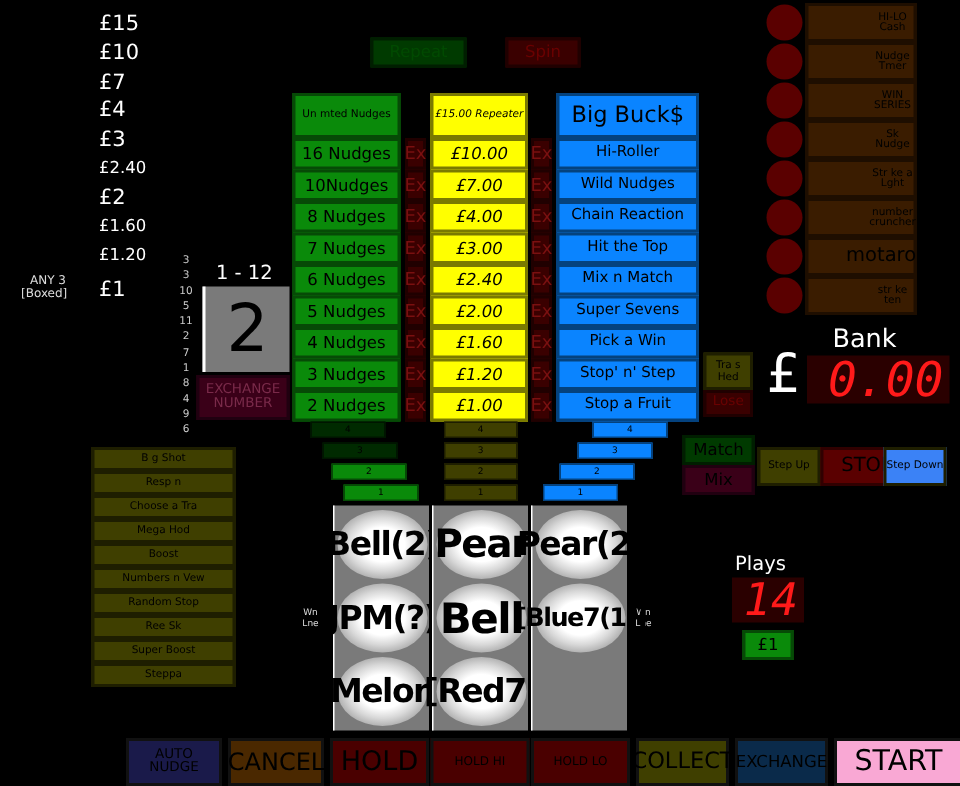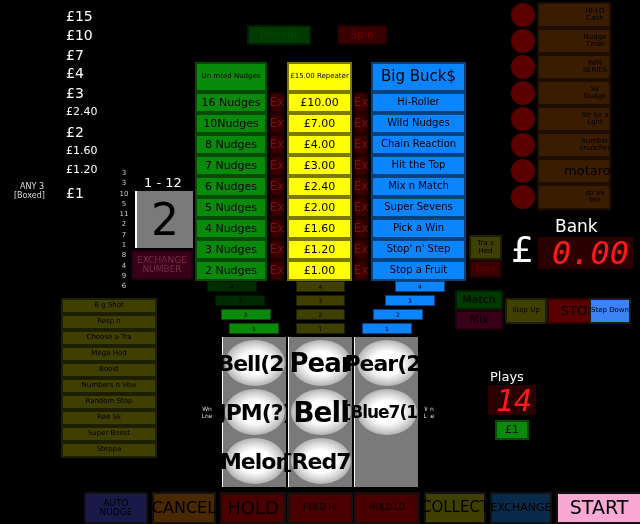--- a/index.html
+++ b/index.html
@@ -2,21 +2,21 @@
 <html><head>
 <meta charset="utf-8">
 <style>
   * { box-sizing: border-box; margin: 0; padding: 0; }
   body { width: 640px; height: 524px; background: #000; position: relative; overflow: hidden; font-family: "DejaVu Sans", sans-serif; color: #fff; }
   .abs { position: absolute; }
   .prize { position: absolute; left: 66px; color: #fff; font-size: 14px; line-height: 16px; }
   .prize.small { font-size: 11px; }
   .cell { position: absolute; display: flex; align-items: center; justify-content: center; text-align: center; border: 2px solid; line-height: 1.05; }
   .green { background: #0a8a0a; border-color: #064a06; color: #000; }
-  .yellow { background: #ffff00; border-color: #7a7a00; color: #000; }
+  .yellow { background: #ffff00; border-color: #7a7a00; color: #000; font-style: italic; }
   .blue { background: #0a84ff; border-color: #04427e; color: #000; }
   .ex { background: #3a0000; border-color: #200000; color: #7a1010; font-size: 12px; }
   .brown { background: #3a1c00; border-color: #1e0e00; color: #000; padding-left: 42px; }
   .olive { background: #3f3f00; border-color: #1e1e00; color: #000; font-size: 7px; }
   .lamp { position: absolute; width: 24px; height: 24px; border-radius: 50%; background: #5a0000; }
   .reel { position: absolute; top: 337px; width: 64px; height: 150px; background: #7a7a7a; border-left: 1px solid #fff; }
   .sym { position: absolute; left: 2px; width: 60px; height: 46px; display: flex; align-items: center; justify-content: center; font-weight: bold; color: #000; font-size: 22px; letter-spacing: -1px;
          background: radial-gradient(ellipse at center, #fff 0%, #fff 35%, #d8d8d8 55%, #a8a8a8 75%, #7a7a7a 100%); border-radius: 50%; }
   .seg { position: absolute; background: #2a0000; color: #ff1a1a; font-family: "DejaVu Sans Mono", monospace; font-style: italic; display: flex; align-items: center; justify-content: flex-end; padding-right: 4px; }
   .bot { position: absolute; top: 492px; height: 32px; border: 2px solid #111; display: flex; align-items: center; justify-content: center; text-align: center; line-height: 1.05; }

